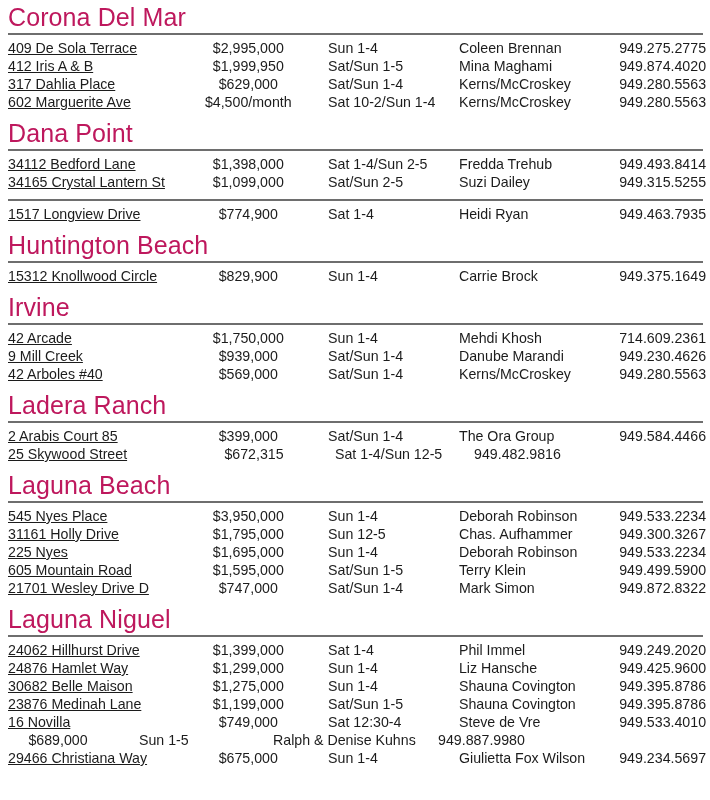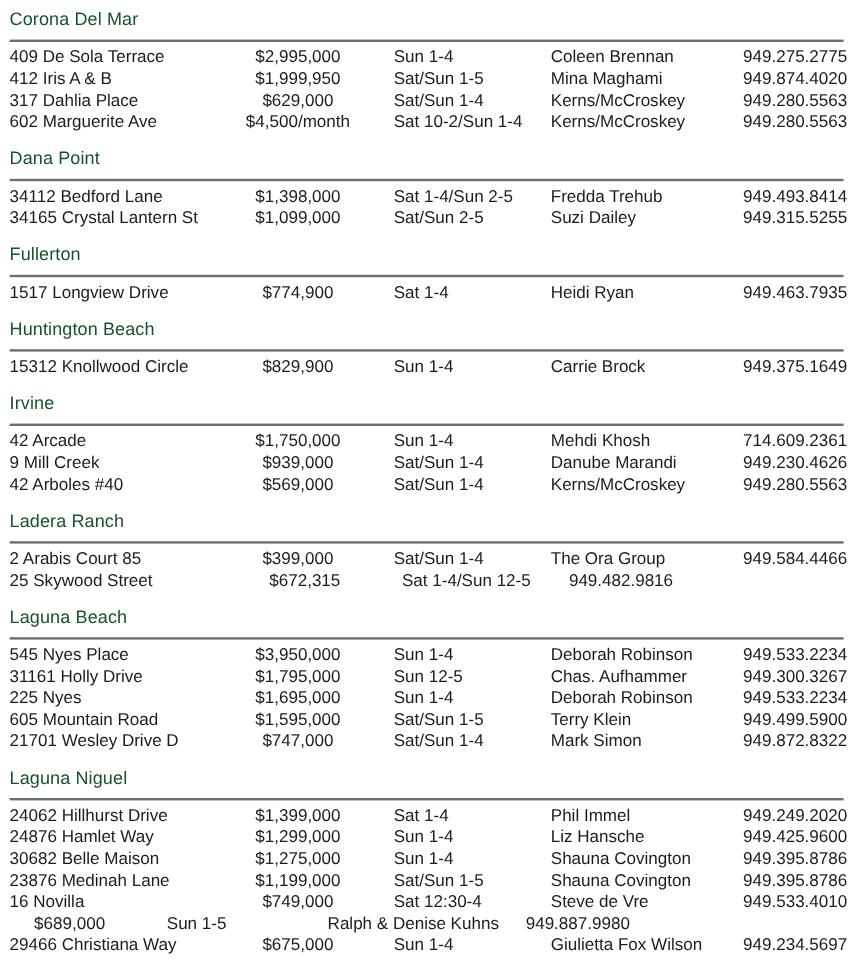--- a/index.html
+++ b/index.html
@@ -4,34 +4,34 @@
 <style>
   html, body { margin: 0; padding: 0; background: #ffffff; }
   body {
     width: 710px; height: 800px; overflow: hidden;
     font-family: "Liberation Sans", "DejaVu Sans", sans-serif;
     color: #1c1c1c;
   }
   #listing { position: relative; padding: 0 0 0 8px; }
   .section { margin: 0; }
   .city {
-    font-size: 15px; line-height: 22px;
+    font-size: 25px; line-height: 22px;
     padding-top: 6px; padding-left: 0;
-    color: #14532d; letter-spacing: 0.1px;
+    color: #be185d; letter-spacing: 0.1px;
     height: 24px;
   }
   .rule {
     height: 2px; background: #6e6e6e; margin: 3px 7px 4px 0;
     width: 695px;
   }
   .row {
     display: flex; font-size: 14.2px; line-height: 18px; height: 18px;
     white-space: nowrap;
   }
-  .addr { width: 196px; }
+  .addr { width: 196px; text-decoration: underline; }
   .price { width: 100px; text-align: center; }
   .hours { width: 134px; padding-left: 31px; }
   .agent { width: 160px; padding-left: 0px; }
   .phone { width: 97px; text-align: center; }
   .section-gap { height: 5px; }
 </style>
 </head>
 <body>
 
 <div id="listing">
@@ -85,21 +85,20 @@
     <span class="addr">34165 Crystal Lantern St</span>
     <span class="price">$1,099,000</span>
     <span class="hours">Sat/Sun 2-5</span>
     <span class="agent">Suzi Dailey</span>
     <span class="phone">949.315.5255</span>
   </div>
       </div>
     <div class="section-gap"></div>
   </div>
     <div class="section">
-    <div class="city">Fullerton</div>
     <div class="rule"></div>
     <div class="rows">
         <div class="row">
     <span class="addr">1517 Longview Drive</span>
     <span class="price">$774,900</span>
     <span class="hours">Sat 1-4</span>
     <span class="agent">Heidi Ryan</span>
     <span class="phone">949.463.7935</span>
   </div>
       </div>

